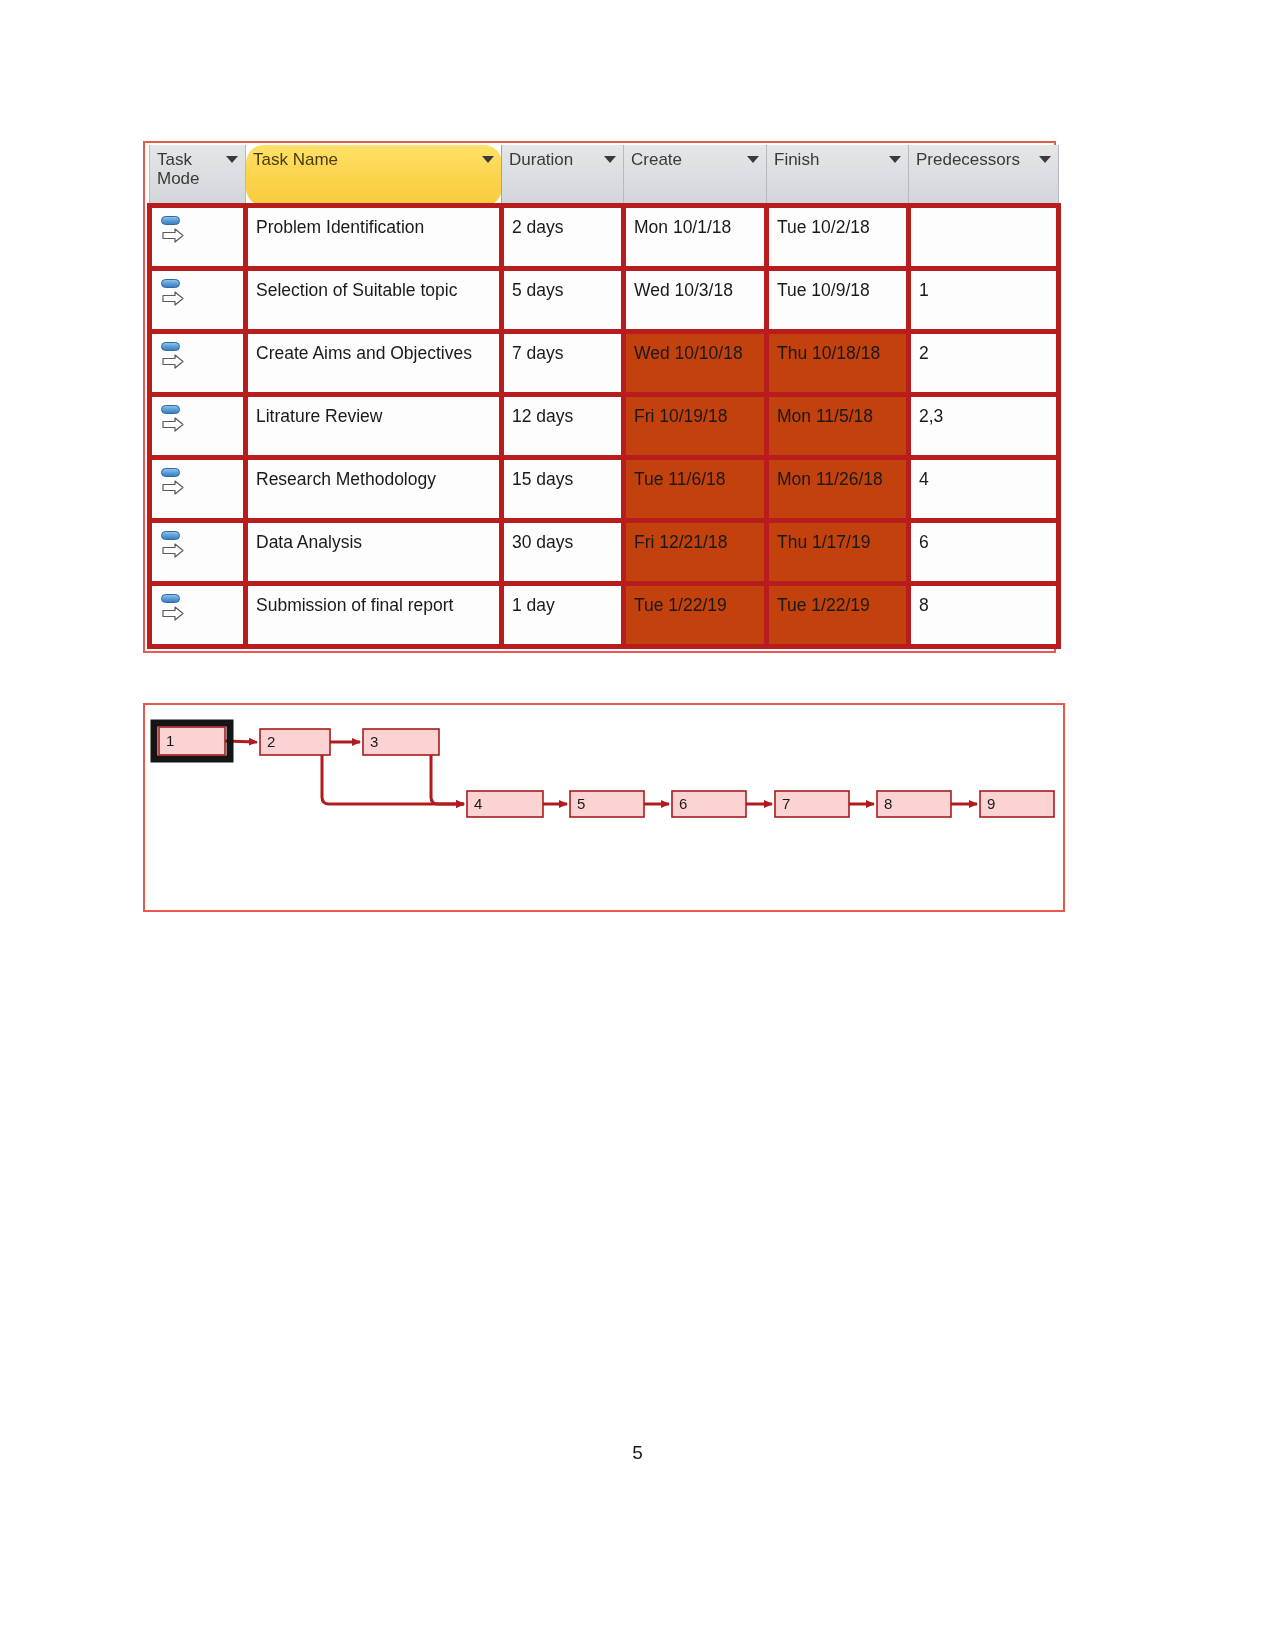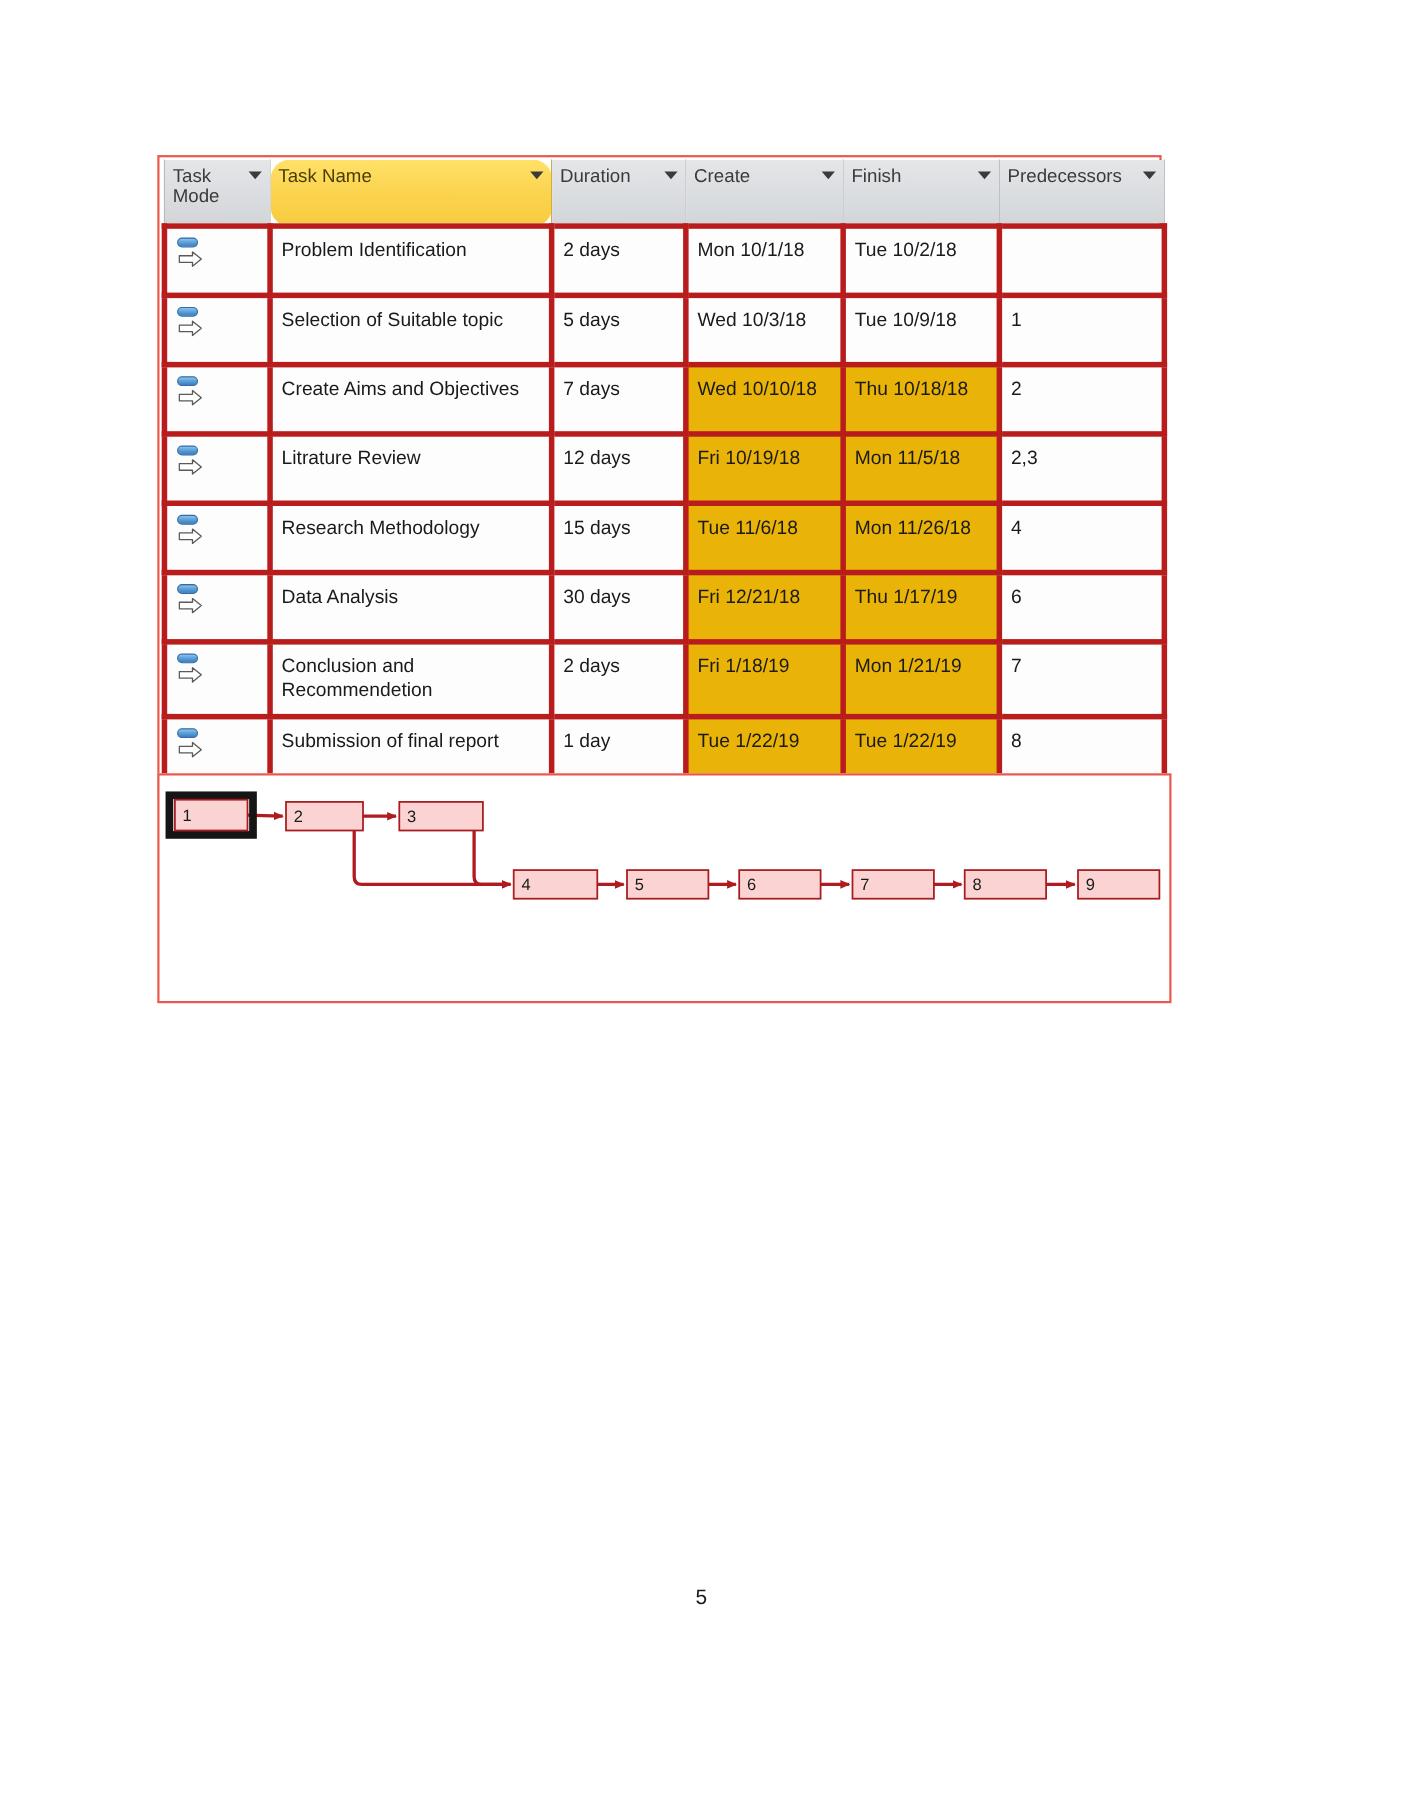--- a/index.html
+++ b/index.html
@@ -80,21 +80,21 @@
   table.task-table td {
     border: 5px solid #b91c1c;
     padding: 8px 8px 10px 8px;
     vertical-align: top;
     line-height: 1.28;
     background: #fdfdfd;
     height: 40px;
   }
   td.cell-mode { padding: 7px 6px 6px 10px; background: #fbfbfb; }
   td.cell-name { padding-left: 22px; }
-  td.cell-date.shaded { background: #eab308; }
+  td.cell-date.shaded { background: #c2410c; }
   td.cell-date { background: #fdfdfd; }
   td.cell-pred { background: #fdfdfd; }
 
   
   .mode-icon {
     position: relative;
     width: 26px;
     height: 30px;
   }
   .mode-pill {
@@ -277,35 +277,20 @@
               <svg class="mode-arrow" viewBox="0 0 22 15">
                 <path d="M1,4.5 L13,4.5 L13,1 L21,7.5 L13,14 L13,10.5 L1,10.5 Z" fill="#ffffff" stroke="#5a5a5a" stroke-width="1.2" stroke-linejoin="round"></path>
               </svg>
             </div>
           </td>
           <td class="cell-name"><span>Data Analysis</span></td>
           <td class=""><span>30 days</span></td>
           <td class="cell-date shaded"><span>Fri 12/21/18</span></td>
           <td class="cell-date shaded"><span>Thu 1/17/19</span></td>
           <td class="cell-pred"><span>6</span></td>
-        </tr>
-        <tr>
-          <td class="cell-mode">
-            <div class="mode-icon">
-              <div class="mode-pill"></div>
-              <svg class="mode-arrow" viewBox="0 0 22 15">
-                <path d="M1,4.5 L13,4.5 L13,1 L21,7.5 L13,14 L13,10.5 L1,10.5 Z" fill="#ffffff" stroke="#5a5a5a" stroke-width="1.2" stroke-linejoin="round"></path>
-              </svg>
-            </div>
-          </td>
-          <td class="cell-name"><span>Conclusion and Recommendetion</span></td>
-          <td class=""><span>2 days</span></td>
-          <td class="cell-date shaded"><span>Fri 1/18/19</span></td>
-          <td class="cell-date shaded"><span>Mon 1/21/19</span></td>
-          <td class="cell-pred"><span>7</span></td>
         </tr>
         <tr>
           <td class="cell-mode">
             <div class="mode-icon">
               <div class="mode-pill"></div>
               <svg class="mode-arrow" viewBox="0 0 22 15">
                 <path d="M1,4.5 L13,4.5 L13,1 L21,7.5 L13,14 L13,10.5 L1,10.5 Z" fill="#ffffff" stroke="#5a5a5a" stroke-width="1.2" stroke-linejoin="round"></path>
               </svg>
             </div>
           </td>

